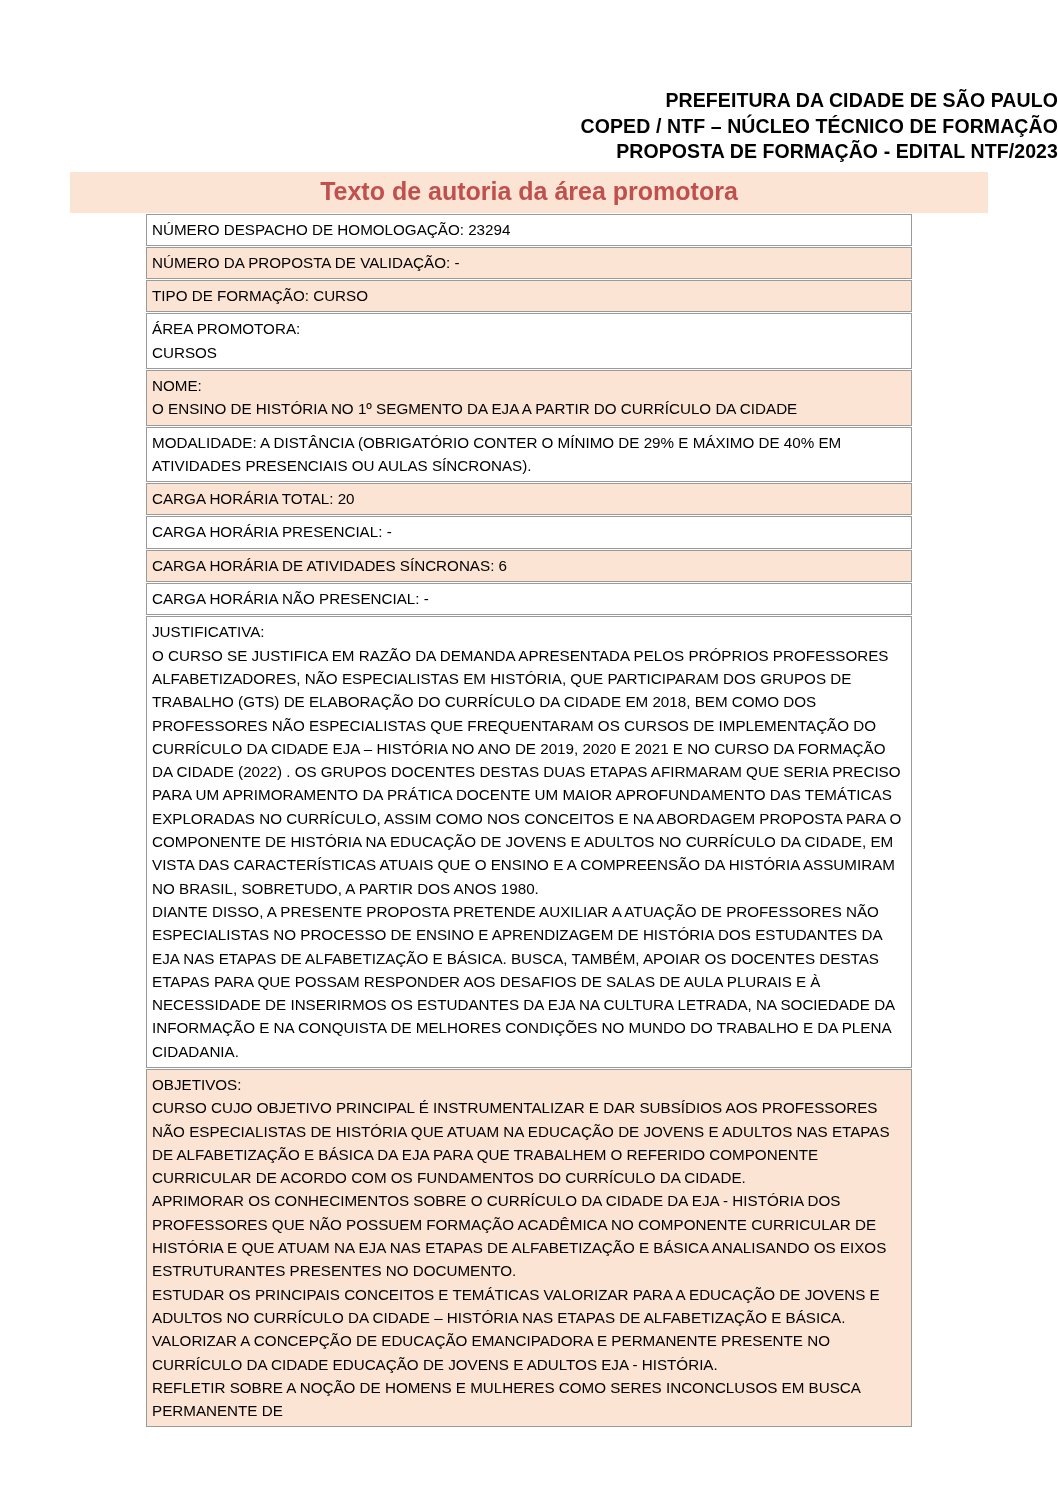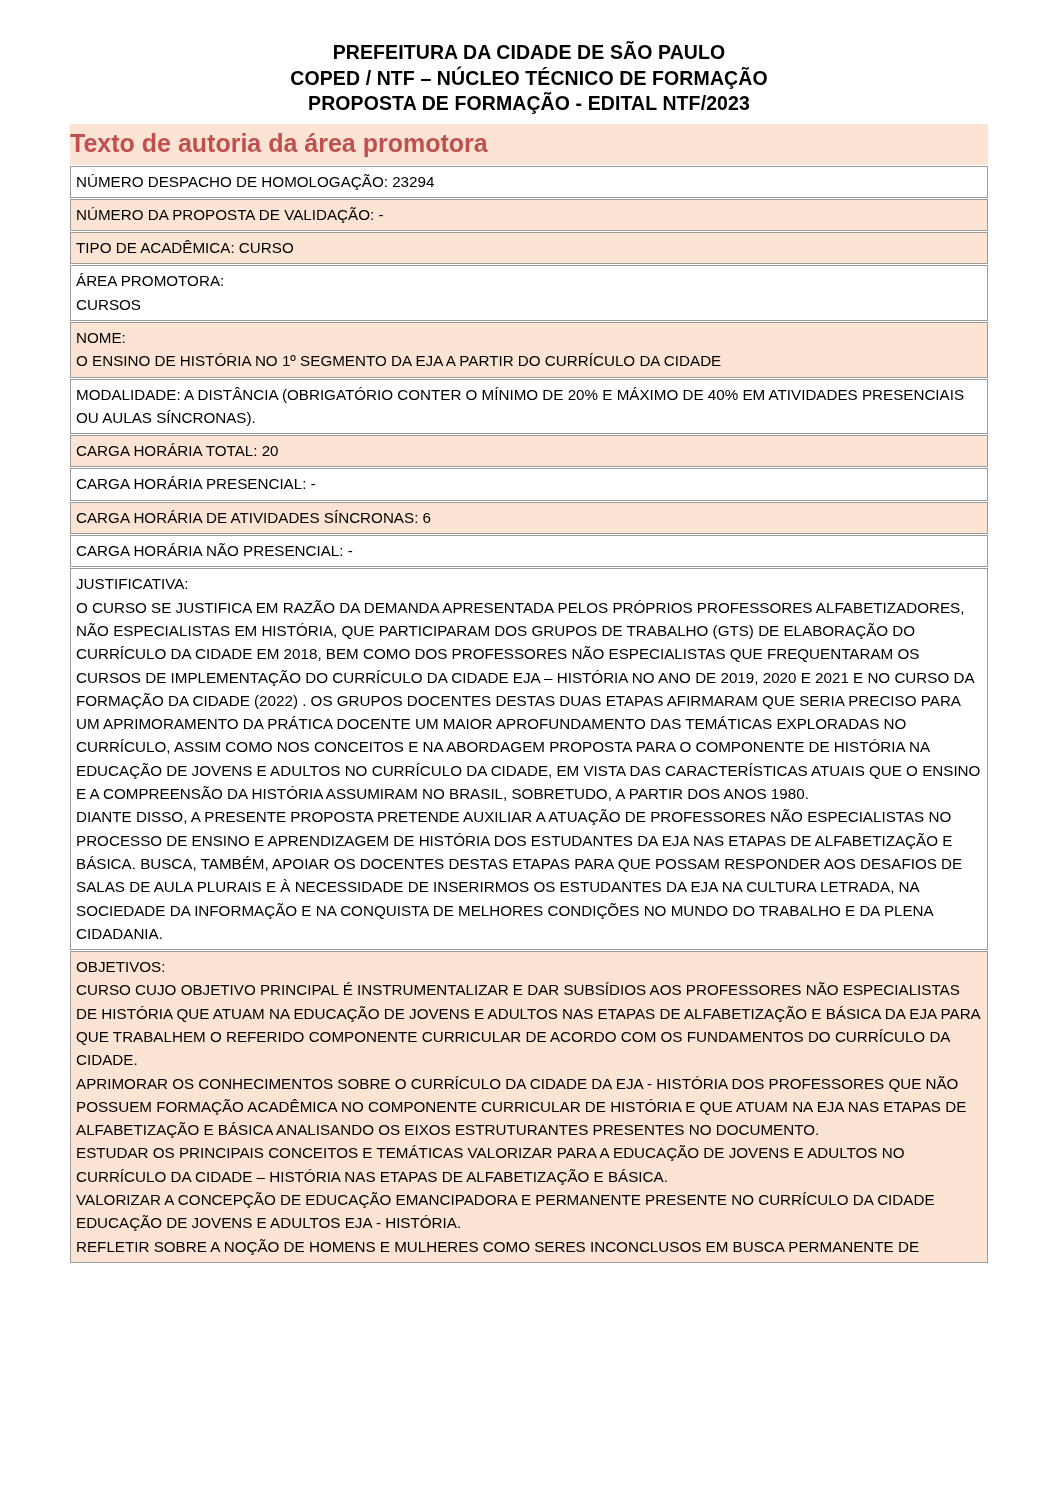--- a/index.html
+++ b/index.html
@@ -18,50 +18,51 @@
   .page {
     width: 1058px;
     height: 1497px;
     position: relative;
     background: #ffffff;
     box-sizing: border-box;
   }
 
   
   .doc-header {
-    padding-top: 40px;
-    text-align: center;
+    padding-top: 88px;
+    text-align: right;
   }
   .doc-header .hline {
     font-size: 19.5px;
     font-weight: bold;
     line-height: 25.5px;
     letter-spacing: 0.1px;
     color: #000000;
     white-space: nowrap;
   }
 
   
   .banner {
     margin: 7px auto 0 auto;
     width: 918px;
     background: #FCE4D4;
+    text-align: center;
     padding: 4px 0 7px 0;
     box-sizing: border-box;
   }
   .banner-text {
     font-size: 25px;
     font-weight: bold;
     color: #C0504D;
     line-height: 30px;
   }
 
   
   .doc-table {
-    width: 918px;
+    width: 766px;
     margin: 0 auto;
     border-collapse: separate;
     border-spacing: 0 1px;
     table-layout: fixed;
   }
   .doc-table td {
     border: 1px solid #9a9a9a;
     padding: 3px 4px 4px 5px;
     vertical-align: top;
     font-size: 15.2px;
@@ -91,36 +92,36 @@
 
   <table class="doc-table">
     <tbody>
       <tr class="row-white">
         <td>NÚMERO DESPACHO DE HOMOLOGAÇÃO:  23294</td>
       </tr>
       <tr class="row-peach">
         <td>NÚMERO DA PROPOSTA DE VALIDAÇÃO:  -</td>
       </tr>
       <tr class="row-peach">
-        <td>TIPO DE ACADÊMICA: CURSO</td>
+        <td>TIPO DE FORMAÇÃO: CURSO</td>
       </tr>
       <tr class="row-white">
         <td>
           <span class="cell-line bold">ÁREA PROMOTORA:</span>
           <span class="cell-line bold">CURSOS</span>
         </td>
       </tr>
       <tr class="row-peach">
         <td>
           <span class="cell-line bold">NOME:</span>
           <span class="cell-line bold">O ENSINO DE HISTÓRIA NO 1º SEGMENTO DA EJA A PARTIR DO CURRÍCULO DA CIDADE</span>
         </td>
       </tr>
       <tr class="row-white">
-        <td>MODALIDADE: A DISTÂNCIA (OBRIGATÓRIO CONTER O MÍNIMO DE 20% E MÁXIMO DE 40% EM ATIVIDADES PRESENCIAIS OU AULAS SÍNCRONAS).</td>
+        <td>MODALIDADE: A DISTÂNCIA (OBRIGATÓRIO CONTER O MÍNIMO DE 29% E MÁXIMO DE 40% EM ATIVIDADES PRESENCIAIS OU AULAS SÍNCRONAS).</td>
       </tr>
       <tr class="row-peach">
         <td>CARGA HORÁRIA TOTAL: 20</td>
       </tr>
       <tr class="row-white">
         <td>CARGA HORÁRIA PRESENCIAL:  -</td>
       </tr>
       <tr class="row-peach">
         <td>CARGA HORÁRIA DE ATIVIDADES SÍNCRONAS: 6</td>
       </tr>

